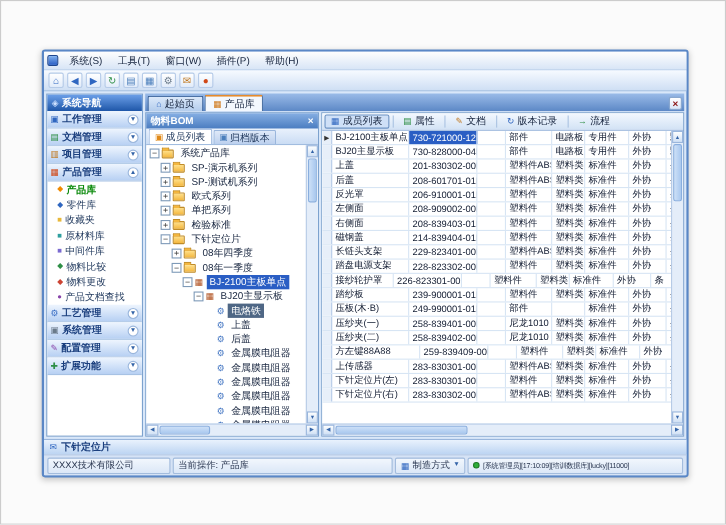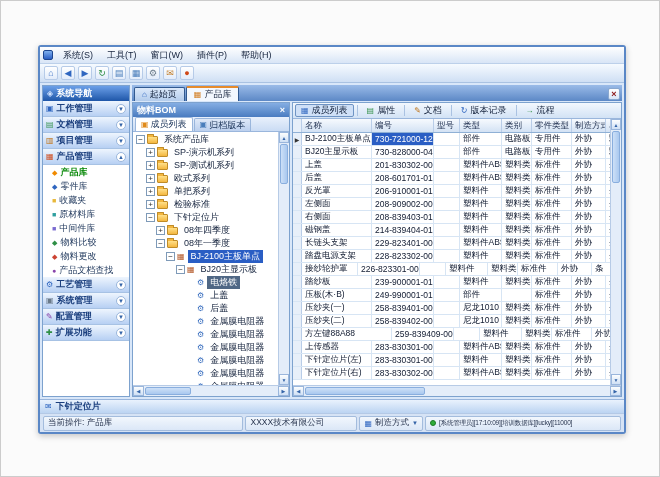--- a/index.html
+++ b/index.html
@@ -427,31 +427,20 @@
   </span>
                 <span class="dt-sep"></span>
                 <span class="dt-btn ">
     <span class="t-ico" style="color:#2f8f46">→</span>
     <span>流程</span>
   </span>
               </div>
             <div class="table-wrap">
               <div class="grid">
 
-              <div class="g-header">
-  <span class="g-rowsel"></span>
-                    <span class="g-h-cell" style="width:70px">名称</span>
-                    <span class="g-h-cell" style="width:62px">编号</span>
-                    <span class="g-h-cell" style="width:26px">型号</span>
-                    <span class="g-h-cell" style="width:42px">类型</span>
-                    <span class="g-h-cell" style="width:30px">类别</span>
-                    <span class="g-h-cell" style="width:40px">零件类型</span>
-                    <span class="g-h-cell" style="width:34px">制造方式</span>
-                    <span class="g-h-cell" style="width:20px">单位</span>
-                  </div>
                   <div class="g-row">
     <span class="g-rowsel">▶</span>
                     <span class="g-cell " style="width:70px">BJ-2100主板单点</span>
                     <span class="g-cell selcell" style="width:62px">730-721000-12E</span>
                     <span class="g-cell " style="width:26px"></span>
                     <span class="g-cell " style="width:42px">部件</span>
                     <span class="g-cell " style="width:30px">电路板</span>
                     <span class="g-cell " style="width:40px">专用件</span>
                     <span class="g-cell " style="width:34px">外协</span>
                     <span class="g-cell " style="width:20px">颗</span>
@@ -605,21 +594,21 @@
                     <span class="g-cell " style="width:62px">258-839402-00E</span>
                     <span class="g-cell " style="width:26px"></span>
                     <span class="g-cell " style="width:42px">尼龙1010</span>
                     <span class="g-cell " style="width:30px">塑料类</span>
                     <span class="g-cell " style="width:40px">标准件</span>
                     <span class="g-cell " style="width:34px">外协</span>
                     <span class="g-cell " style="width:20px">条</span>
                   </div>
                   <div class="g-row">
     <span class="g-rowsel"></span>
-                    <span class="g-cell " style="width:90px">方左键88A88</span>
+                    <span class="g-cell " style="width:80px">方左键88A88</span>
                     <span class="g-cell " style="width:62px">259-839409-00E</span>
                     <span class="g-cell " style="width:26px"></span>
                     <span class="g-cell " style="width:42px">塑料件</span>
                     <span class="g-cell " style="width:30px">塑料类</span>
                     <span class="g-cell " style="width:40px">标准件</span>
                     <span class="g-cell " style="width:34px">外协</span>
                     <span class="g-cell " style="width:20px">条</span>
                   </div>
                   <div class="g-row">
     <span class="g-rowsel"></span>
@@ -671,25 +660,25 @@
         </div>
       </div>
     </div>
 
     <div class="msgbar">
       <span class="msg-ico">✉</span>
       <span>下针定位片</span>
     </div>
 
     <div class="statusbar">
+      <div class="seg" style="width:112px">
+        <span>XXXX技术有限公司</span>
+      </div>
       <div class="seg grow">
         <span>当前操作: 产品库</span>
-      </div>
-      <div class="seg" style="width:112px">
-        <span>XXXX技术有限公司</span>
       </div>
       <div class="seg">
         <span class="s-ico">▦</span>
         <span>制造方式</span>
         <span class="ddl">▼</span>
       </div>
       <div class="seg session">
         <span class="dot"></span>
         <span>[系统管理员][17:10:09][培训数据库][lucky][11000]</span>
       </div>

